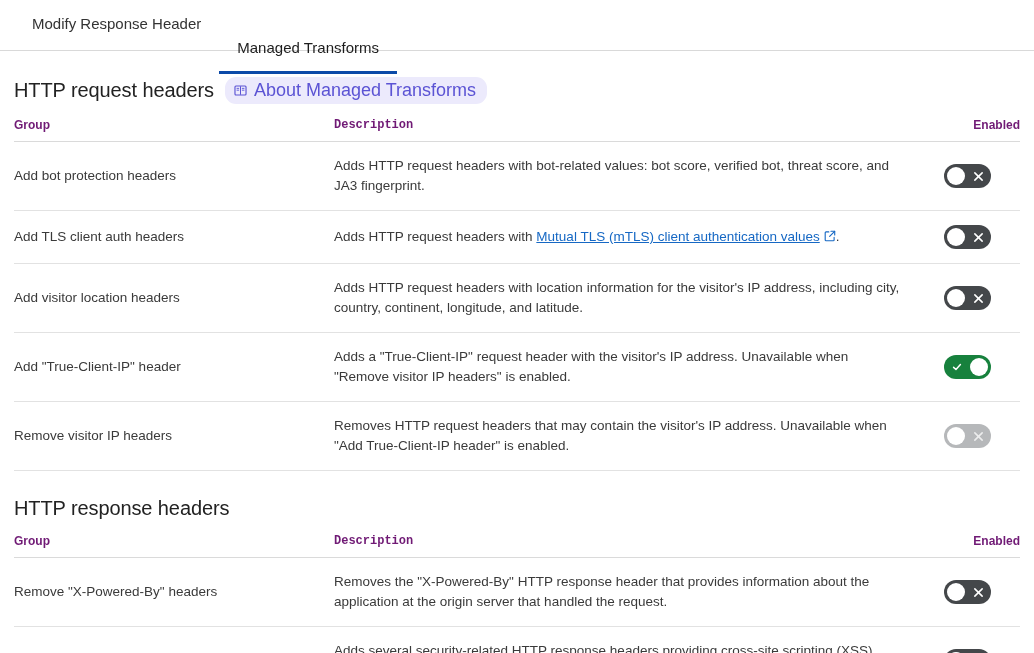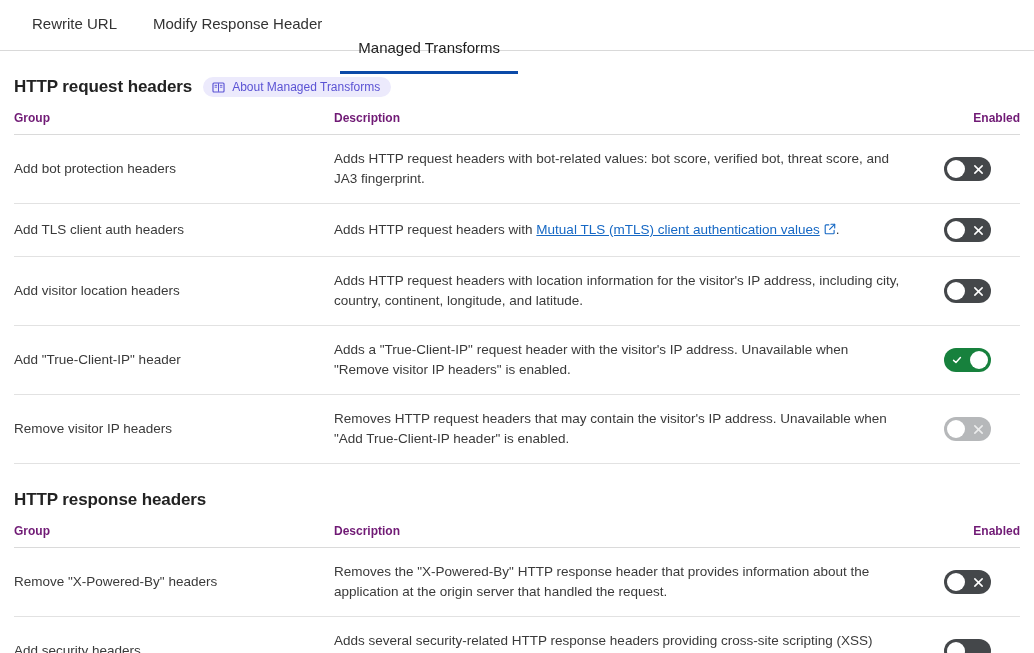--- a/index.html
+++ b/index.html
@@ -45,54 +45,54 @@
   
   .section { padding: 0 14px; }
   .section-head {
     display: flex;
     align-items: center;
     gap: 11px;
     padding-top: 26px;
     padding-bottom: 14px;
   }
   .section-title {
-    font-size: 17px;
-    font-weight: bold;
+    font-size: 20px;
+    font-weight: normal;
     color: #222222;
     letter-spacing: -0.1px;
   }
   .badge {
     display: inline-flex;
     align-items: center;
     gap: 7px;
     background: #eceafc;
     color: #5b53d4;
     border-radius: 11px;
     padding: 3px 11px 3px 9px;
-    font-size: 12px;
+    font-size: 18px;
     cursor: pointer;
   }
   .badge svg { display: block; }
 
   
   table {
     width: 100%;
     border-collapse: collapse;
     table-layout: fixed;
   }
   th {
     text-align: left;
     font-size: 12px;
     font-weight: bold;
     color: #701a75;
     padding: 0 0 9px 0;
     border-bottom: 1px solid #dadada;
   }
   th.col-group { width: 320px; padding-left: 0; }
-  th.col-desc  { width: 600px; }
+  th.col-desc  { width: 600px; font-family: Liberation Mono, monospace; }
   th.col-enabled { width: auto; text-align: right; padding-left: 10px; }
 
   td {
     font-size: 13.5px;
     color: #3a3a3a;
     padding: 14px 0;
     border-bottom: 1px solid #e2e2e2;
     vertical-align: middle;
     line-height: 20px;
   }
@@ -149,21 +149,20 @@
   .toggle.disabled {
     background: #b6b8ba;
     cursor: default;
   }
   .toggle.disabled .mark svg { opacity: 0.75; }
 </style>
 </head>
 <body>
 
 <div class="tabbar">
-  <div class="tab">Rewrite URL</div>
   <div class="tab">Modify Response Header</div>
   <div class="tab active">Managed Transforms</div>
 </div>
 
 <div class="section">
 
   <div class="section-head">
     <span class="section-title">HTTP request headers</span>
     <span class="badge">
       <span>

